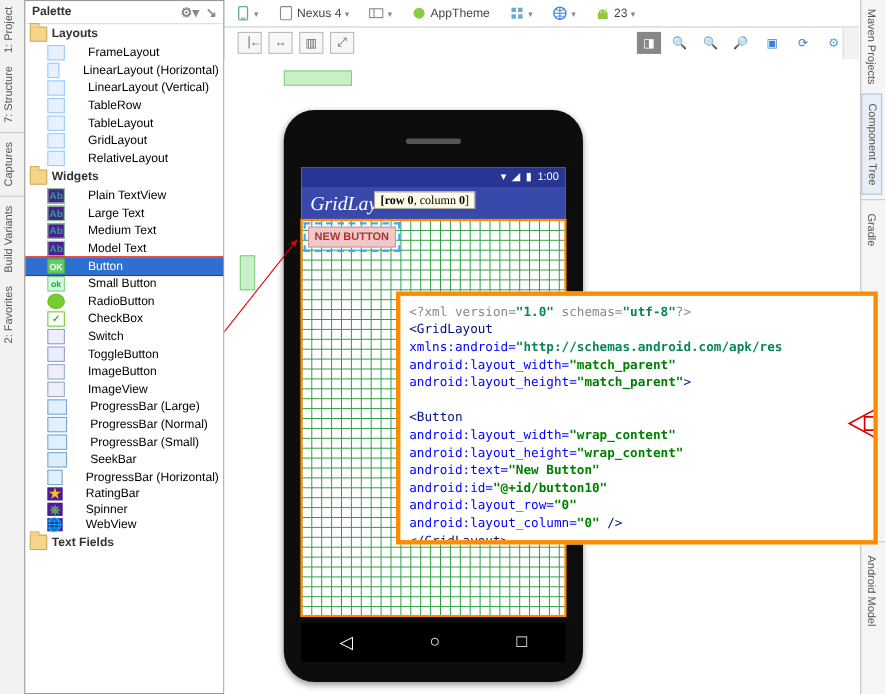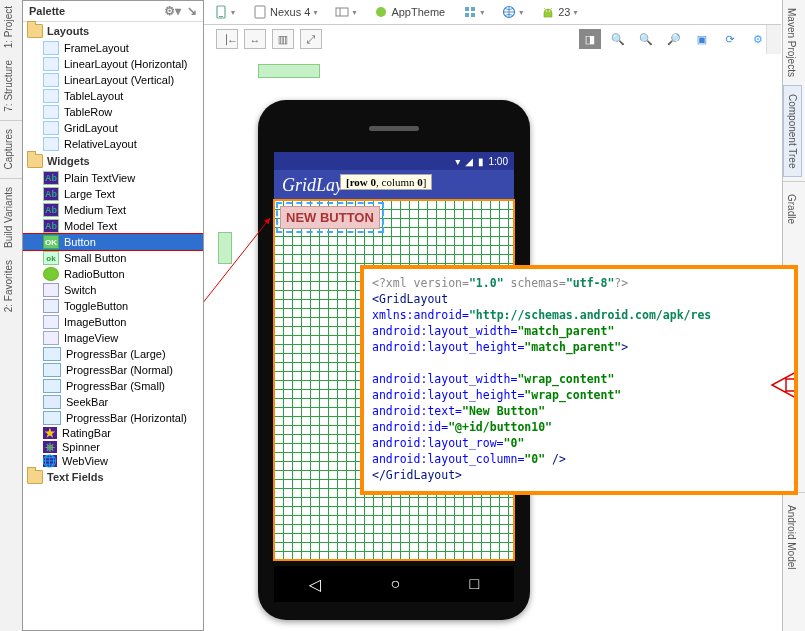--- a/index.html
+++ b/index.html
@@ -8,21 +8,21 @@
   .gutter-tab{writing-mode:vertical-rl;transform:rotate(180deg);padding:6px 3px;font-size:10px;color:#555;display:flex;align-items:center;gap:4px}
   .gutter-sep{border-top:1px solid #ccc;margin:2px 0}
   .palette{position:absolute;left:22px;top:0;width:180px;bottom:0;border:1px solid #999;background:#fff;overflow:hidden}
   .palette-header{display:flex;align-items:center;padding:3px 6px;border-bottom:1px solid #ddd;font-size:11px;font-weight:bold;color:#333}
   .palette-header .spacer{flex:1}
   .palette-header .hicon{margin-left:6px;color:#888;font-size:12px}
   .tree{padding:0}
   .group-row{display:flex;align-items:center;padding:2px 4px;font-weight:bold;color:#333;gap:4px}
   .group-row .folder{width:14px;height:12px;background:#f6d48a;border:1px solid #c9a94e;border-radius:1px;position:relative}
   .group-row .folder::before{content:"";position:absolute;left:-1px;top:-4px;width:7px;height:3px;background:#f6d48a;border:1px solid #c9a94e;border-bottom:none;border-radius:1px 1px 0 0}
-  .item-row{display:flex;align-items:center;padding:1px 4px 1px 20px;gap:5px;white-space:nowrap}
+  .item-row{display:flex;align-items:center;padding:1px 4px 1px 20px;gap:21px;white-space:nowrap}
   .item-row.selected{background:#2f6fd0;color:#fff}
   .item-row.boxed{outline:1px solid #d00}
   .ico{width:14px;height:12px;display:inline-flex;align-items:center;justify-content:center;font-size:9px;font-weight:bold;border:1px solid #999;background:#4c1d95;color:#555}
   .ico.ab{color:#2a7; border-color:#9c9}
   .ico.ok{background:#6c6;color:#fff;border-color:#4a4;font-size:8px}
   .ico.ok2{background:#cfd;color:#393;border-color:#8c8;font-size:8px}
   .ico.radio{border-radius:50%;background:#7c3;border-color:#6b2}
   .ico.chk{background:#fff;border-color:#7c3;position:relative}
   .ico.chk::after{content:"✓";color:#4a2;font-size:9px}
   .ico.sw{background:#eef;border-color:#99c}
@@ -48,21 +48,21 @@
   
   .phone{position:absolute;left:54px;top:46px;width:272px;height:520px;background:#0d0d0d;border-radius:28px;box-shadow:0 2px 6px rgba(0,0,0,.4)}
   .phone .speaker{position:absolute;top:26px;left:50%;transform:translateX(-50%);width:50px;height:5px;background:#555;border-radius:3px}
   .phone-screen{position:absolute;left:16px;right:16px;top:52px;bottom:60px;background:#fff}
   .status-bar{height:18px;background:#283593;color:#fff;display:flex;align-items:center;justify-content:flex-end;padding:0 6px;gap:5px;font-size:10px}
   .app-bar{height:30px;background:#3949ab;color:#fff;display:flex;align-items:center;padding:0 8px;font-family:"Brush Script MT","Segoe Script",cursive;font-size:18px;font-style:italic;position:relative}
   .app-bar .tooltip{position:absolute;left:66px;top:4px;background:#fffde7;border:1px solid #aaa;color:#000;font-family:"Segoe UI";font-style:normal;font-size:11px;padding:1px 5px}
   .app-body{position:absolute;left:0;right:0;top:48px;bottom:0;background:#fff}
   .grid-overlay{position:absolute;inset:0;background-image:linear-gradient(to right,#2ea043 0 1px,transparent 1px 100%),linear-gradient(to bottom,#2ea043 0 1px,transparent 1px 100%);background-size:9px 9px;outline:2px solid #ff8c00;outline-offset:-1px}
   .new-btn-sel{position:absolute;left:2px;top:2px;border:2px dashed #3da9ff;padding:2px}
-  .new-btn{background:#efc9c9;border:1px solid #c99;color:#a33;font-size:13px;font-weight:bold;padding:3px 5px}
+  .new-btn{background:#efc9c9;border:1px solid #c99;color:#a33;font-size:10px;font-weight:bold;padding:3px 5px}
   .nav-bar{position:absolute;left:16px;right:16px;bottom:18px;height:36px;background:#000;display:flex;align-items:center;justify-content:space-around;color:#fff}
   .nav-bar span{font-size:16px}
   
   .ruler-top{position:absolute;left:54px;top:10px;width:60px;height:12px;background:#c6f0c6;border:1px solid #8c8}
   .ruler-left{position:absolute;left:14px;top:178px;width:12px;height:30px;background:#c6f0c6;border:1px solid #8c8}
   
   .arrow-svg{position:absolute;left:0;top:0;pointer-events:none}
   
   .right-rail{position:absolute;right:0;top:0;bottom:0;width:22px;border-left:1px solid #c0c0c0;background:#f5f5f5}
   .rail-tab{writing-mode:vertical-rl;padding:8px 3px;font-size:10px;color:#555}
@@ -109,25 +109,25 @@
     <div class="item-row">
         <span class="ico lay"></span>
         <span>LinearLayout (Horizontal)</span>
       </div>
     <div class="item-row">
         <span class="ico lay"></span>
         <span>LinearLayout (Vertical)</span>
       </div>
     <div class="item-row">
         <span class="ico lay"></span>
+        <span>TableRow</span>
+      </div>
+    <div class="item-row">
+        <span class="ico lay"></span>
         <span>TableLayout</span>
-      </div>
-    <div class="item-row">
-        <span class="ico lay"></span>
-        <span>TableRow</span>
       </div>
     <div class="item-row">
         <span class="ico lay"></span>
         <span>GridLayout</span>
       </div>
     <div class="item-row">
         <span class="ico lay"></span>
         <span>RelativeLayout</span>
       </div>
 
@@ -155,20 +155,24 @@
         <span class="ico ok">OK</span>
         <span>Button</span>
       </div>
     <div class="item-row">
         <span class="ico ok2">ok</span>
         <span>Small Button</span>
       </div>
     <div class="item-row">
         <span class="ico radio"></span>
         <span>RadioButton</span>
+      </div>
+    <div class="item-row">
+        <span class="ico chk"></span>
+        <span>CheckBox</span>
       </div>
     <div class="item-row">
         <span class="ico sw"></span>
         <span>Switch</span>
       </div>
     <div class="item-row">
         <span class="ico tgl"></span>
         <span>ToggleButton</span>
       </div>
     <div class="item-row">
@@ -339,20 +343,21 @@
   <div class="rail-sep" style="margin-top:260px"></div>
   <div class="rail-tab">Android Model</div>
 </div>
 
 <div class="xml-panel">
   <div><span class="t-pi">&lt;?xml version=</span><span class="t-val">"1.0"</span><span class="t-pi"> schemas=</span><span class="t-val">"utf-8"</span><span class="t-pi">?&gt;</span></div>
   <div><span class="t-tag">&lt;GridLayout </span><span class="t-attr">xmlns:android=</span><span class="t-val">"http://schemas.android.com/apk/res</span></div>
   <div><span class="t-attr">    android:layout_width=</span><span class="t-valr">"match_parent"</span></div>
   <div><span class="t-attr">    android:layout_height=</span><span class="t-valr">"match_parent"</span><span class="t-tag">&gt;</span></div>
   <div>&nbsp;</div>
+  <div><span class="t-tag">    &lt;Button</span></div>
   <div><span class="t-attr">        android:layout_width=</span><span class="t-valr">"wrap_content"</span></div>
   <div><span class="t-attr">        android:layout_height=</span><span class="t-valr">"wrap_content"</span></div>
   <div><span class="t-attr">        android:text=</span><span class="t-valr">"New Button"</span></div>
   <div><span class="t-attr">        android:id=</span><span class="t-valr">"@+id/button10"</span></div>
   <div><span class="t-attr">        android:layout_row=</span><span class="t-valr">"0"</span></div>
   <div><span class="t-attr">        android:layout_column=</span><span class="t-valr">"0"</span><span class="t-tag"> /&gt;</span></div>
   <div><span class="t-tag">&lt;/GridLayout&gt;</span></div>
   <svg class="xml-arrow" viewBox="0 0 44 40">
     <path d="M42 6 L16 20 L42 34 L42 26 L30 26 L30 14 L42 14 Z" fill="none" stroke="#d00" stroke-width="1.5"></path>
   </svg>

